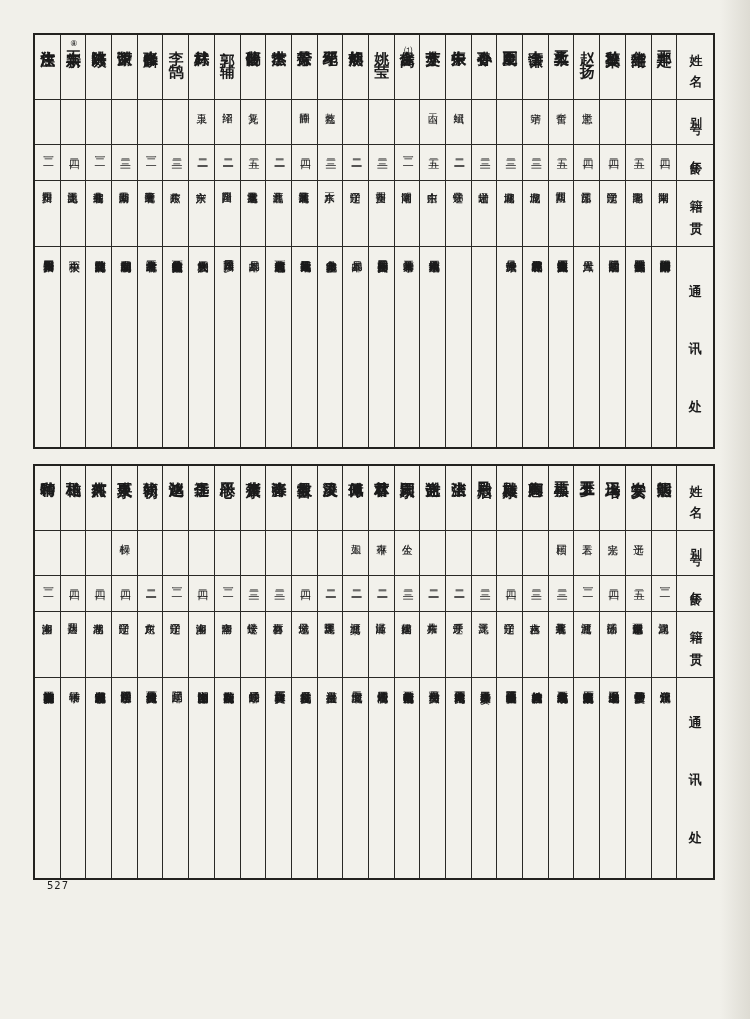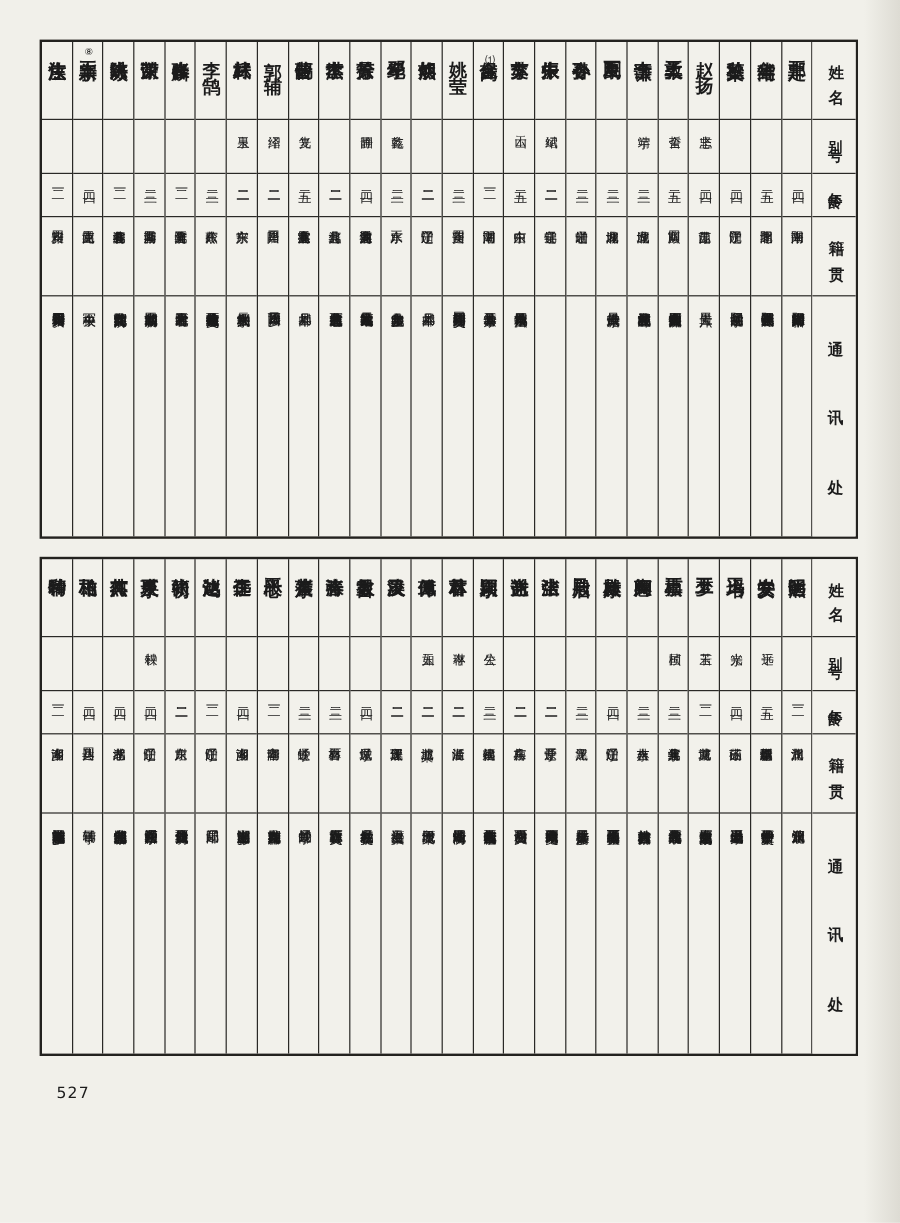--- a/index.html
+++ b/index.html
@@ -46,22 +46,22 @@
   .n2{letter-spacing:13px;}
   .note{font-size:8px;letter-spacing:0;font-weight:normal;}
   .hcol{flex:none;width:36px;background:#f2f1eb;}
   .hcol .cell{font-weight:600;}
   .h-name{font-size:13px;letter-spacing:20px;padding-top:9px;}
   .h-alias{font-size:12px;letter-spacing:8px;padding-top:7px;}
   .h-age{font-size:12px;letter-spacing:3px;padding-top:5px;}
   .h-native{font-size:13px;letter-spacing:22px;padding-top:9px;}
   .h-addr{font-size:13px;letter-spacing:58px;padding-top:26px;}
   .pagenum{
-    margin:24px 0 0 14px;
-    font-size:13px;
+    margin:0 0 0 14px;
+    font-size:10px;
     letter-spacing:1px;
   }
 </style>
 </head>
 <body>
 
 <div class="sheet">
   <div class="vtable vtable1" id="table1">
       <div class="col">
         <div class="cell c-name">

